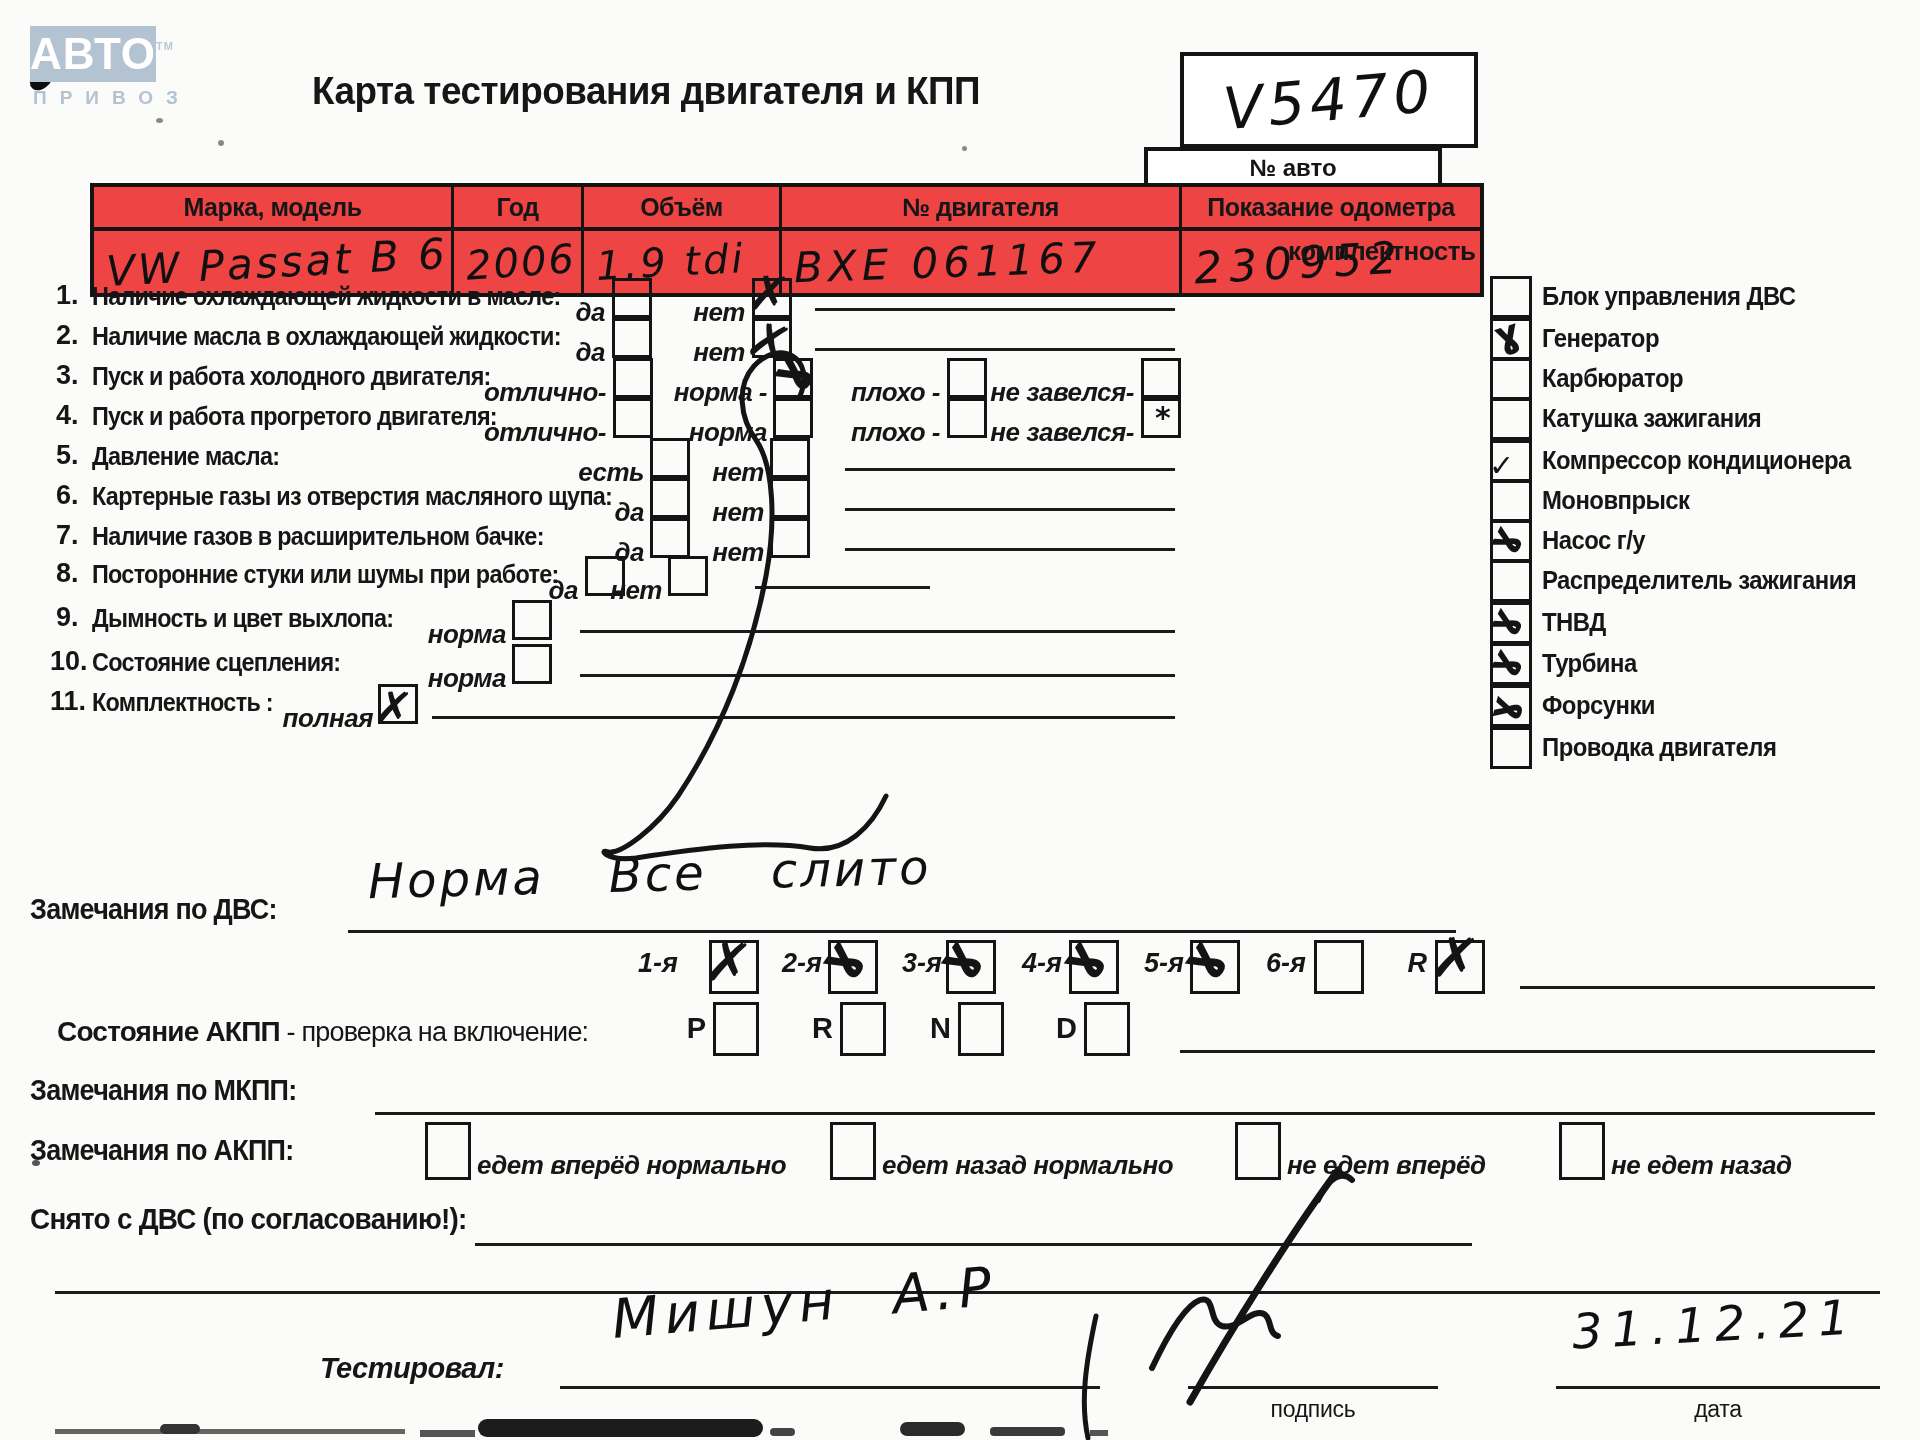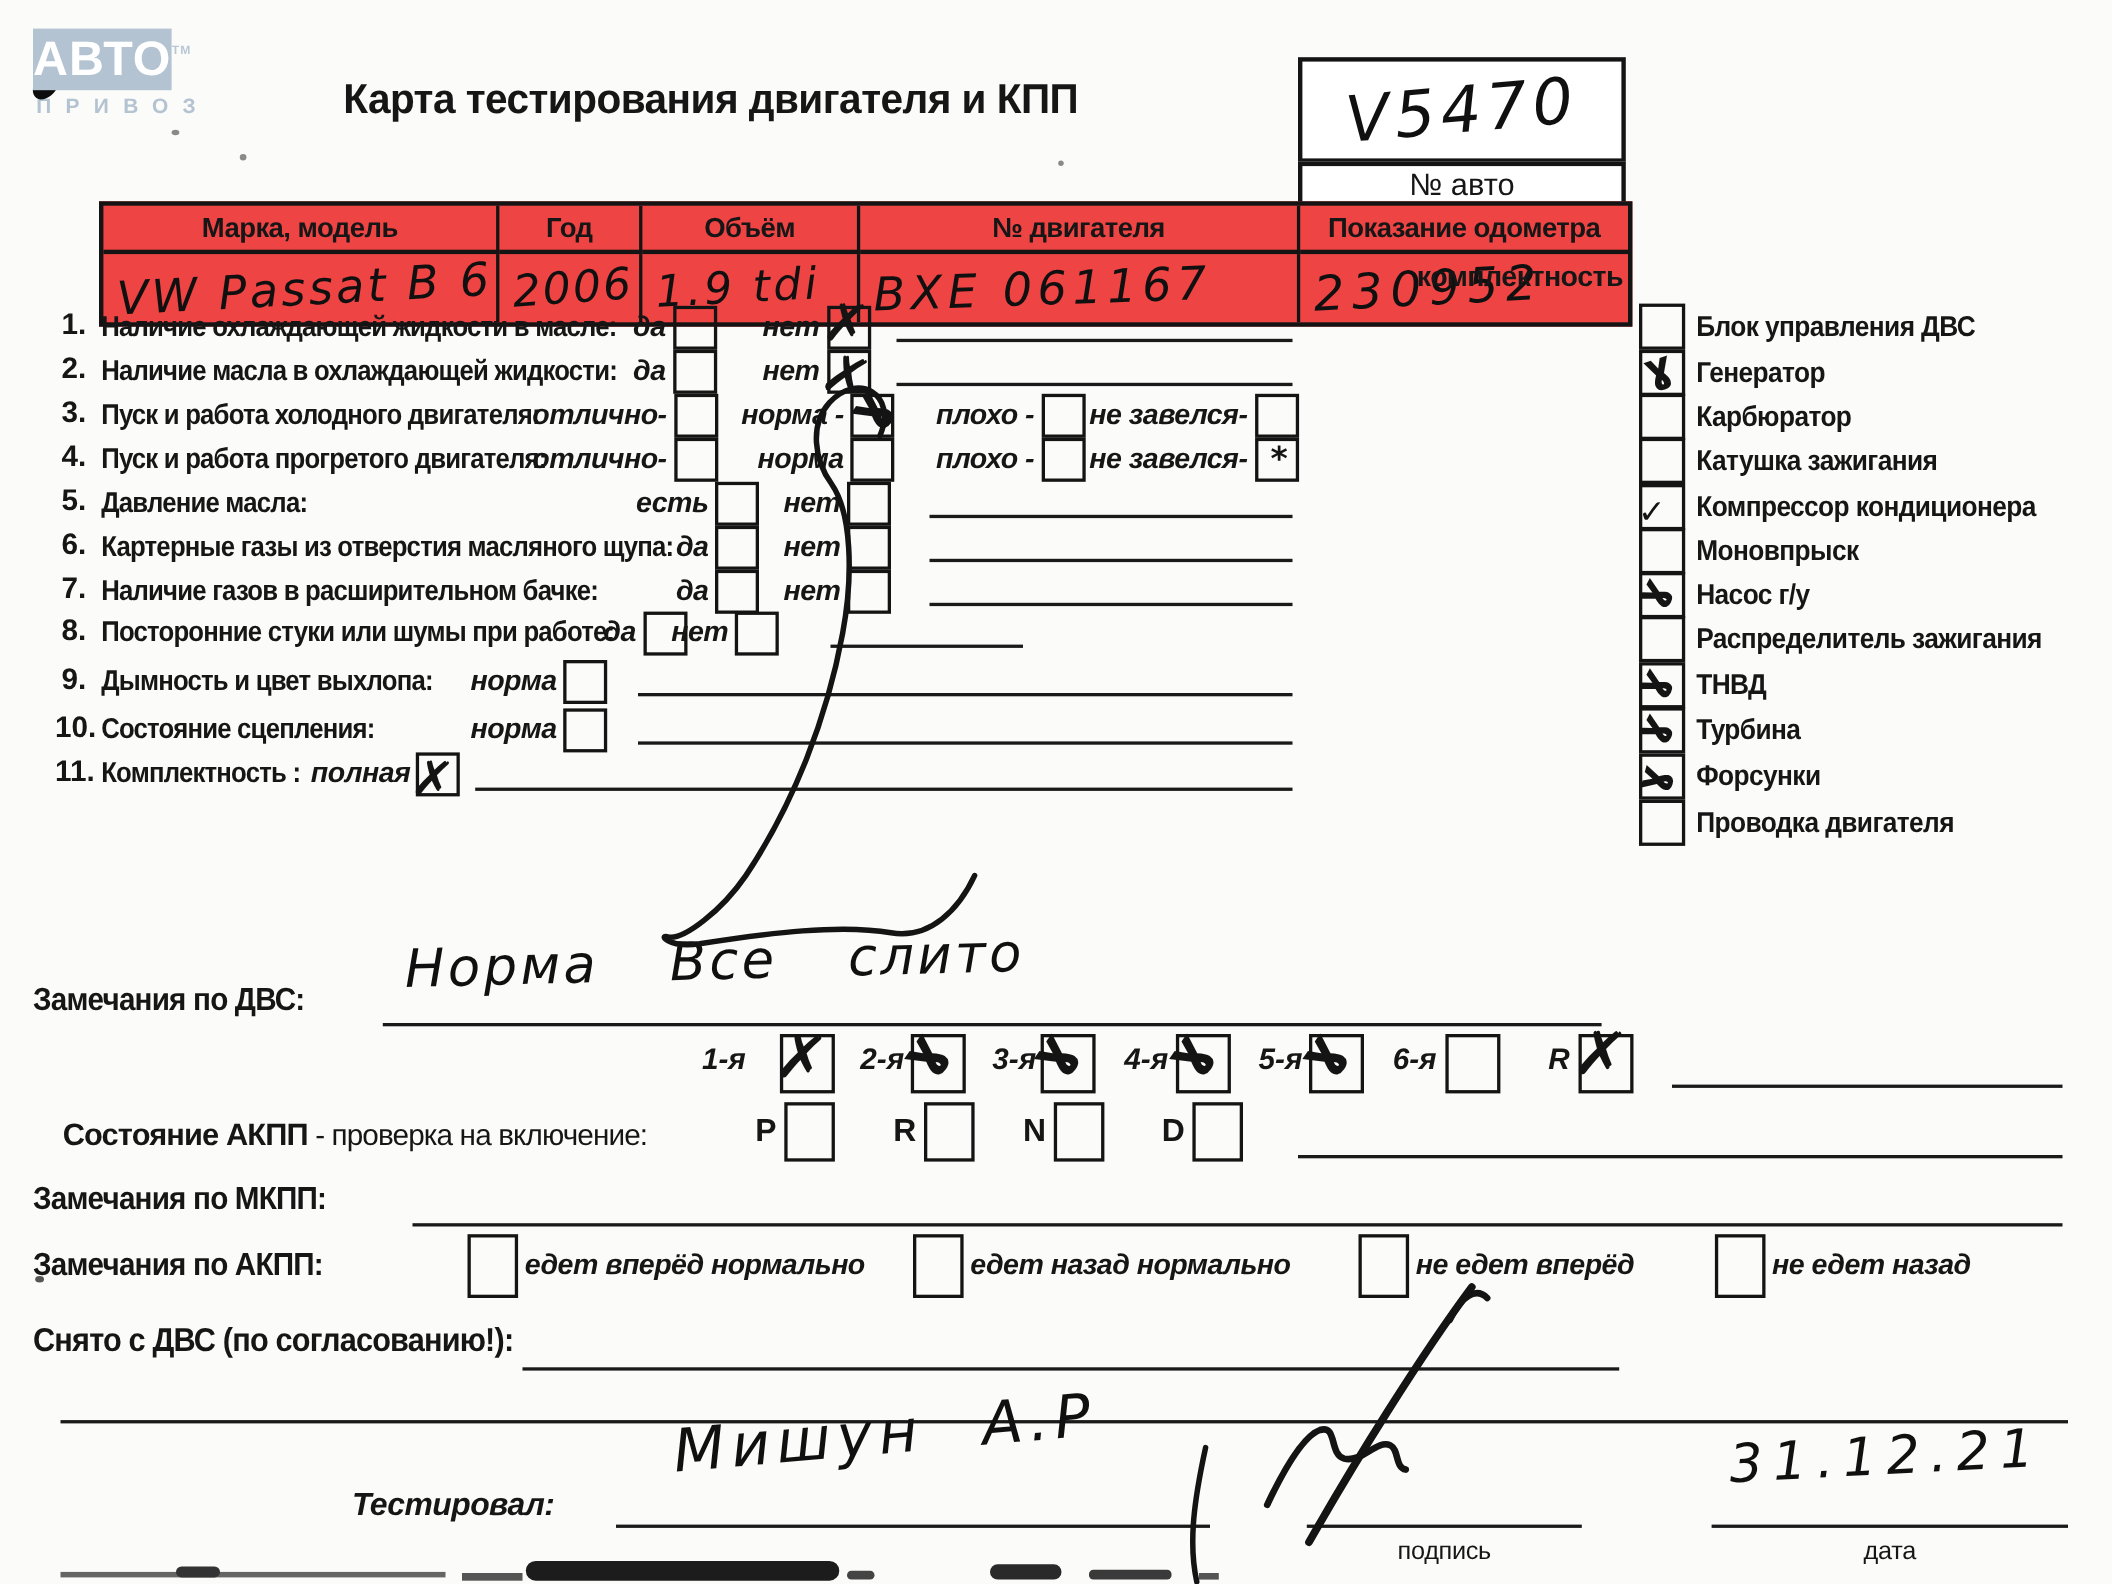--- a/index.html
+++ b/index.html
@@ -22,21 +22,21 @@
           grid-template-rows:44px 62px;border:4px solid #141414;background:#ef4444;}
   .vh{border-right:3px solid #141414;border-bottom:4px solid #141414;display:flex;align-items:center;justify-content:center;
       font-weight:bold;font-size:25px;letter-spacing:-0.5px;}
   .vv{border-right:3px solid #141414;display:flex;align-items:center;padding-left:12px;overflow:visible;}
   .vh.last,.vv.last{border-right:none;}
   
   .hw{font-family:"DejaVu Sans",sans-serif;font-style:italic;white-space:nowrap;color:#101010;}
   
   .num{font-weight:bold;font-size:27px;}
   .clabel{font-weight:bold;font-size:26px;letter-spacing:-0.8px;transform:scaleX(0.9);transform-origin:0 50%;white-space:nowrap;}
-  .opt{font-style:italic;font-weight:bold;font-size:26px;letter-spacing:-0.5px;text-align:right;white-space:nowrap;}
+  .opt{font-style:italic;font-weight:bold;font-size:26px;letter-spacing:-0.5px;text-align:right;white-space:nowrap;margin-top:16px;}
   .seclabel{font-weight:bold;font-size:29px;letter-spacing:-0.8px;transform:scaleX(0.93);transform-origin:0 50%;white-space:nowrap;}
   .cbox{width:34px;height:34px;border:3px solid #141414;background:transparent;display:inline-block;position:absolute;}
   .eqbox{width:36px;height:36px;}
   .gearbox{width:44px;height:48px;}
   .akppbox{width:40px;height:48px;}
   .fline{position:absolute;height:0;border-top:3px solid #1a1a1a;}
   .mark{position:absolute;font-style:normal;color:#141414;line-height:1;pointer-events:none;font-family:"DejaVu Sans",sans-serif;}
   .mx{font-size:50px;left:-7px;top:-12px;transform:rotate(7deg);font-weight:bold;}
   .my{font-size:42px;left:-2px;top:-8px;transform:rotate(-55deg);font-weight:bold;}
   .mc{font-size:30px;left:-4px;top:8px;font-weight:bold;}
@@ -64,21 +64,21 @@
       <span class="logo-tm">TM</span>
     </div>
     <div class="logo-sub">ПРИВОЗ</div>
   </div>
 
   <div class="abs title" style="left:312px;top:70px;">Карта тестирования двигателя  и КПП</div>
 
   <div class="abs bigbox" style="left:1180px;top:52px;width:290px;height:88px;">
     <span class="hw" style="font-size:58px;letter-spacing:5px;transform:rotate(-5deg);">V5470</span>
   </div>
-  <div class="abs bigbox" style="left:1180px;top:147px;width:290px;height:33px;font-weight:normal;font-size:28px;">
+  <div class="abs bigbox" style="left:1144px;top:147px;width:290px;height:33px;font-weight:bold;font-size:24px;">
     <span>№ авто</span>
   </div>
 
   <div class="vtable">
     <div class="vh">Марка, модель</div>
     <div class="vh">Год</div>
     <div class="vh">Объём</div>
     <div class="vh">№ двигателя</div>
     <div class="vh last">Показание одометра</div>
     <div class="vv">

